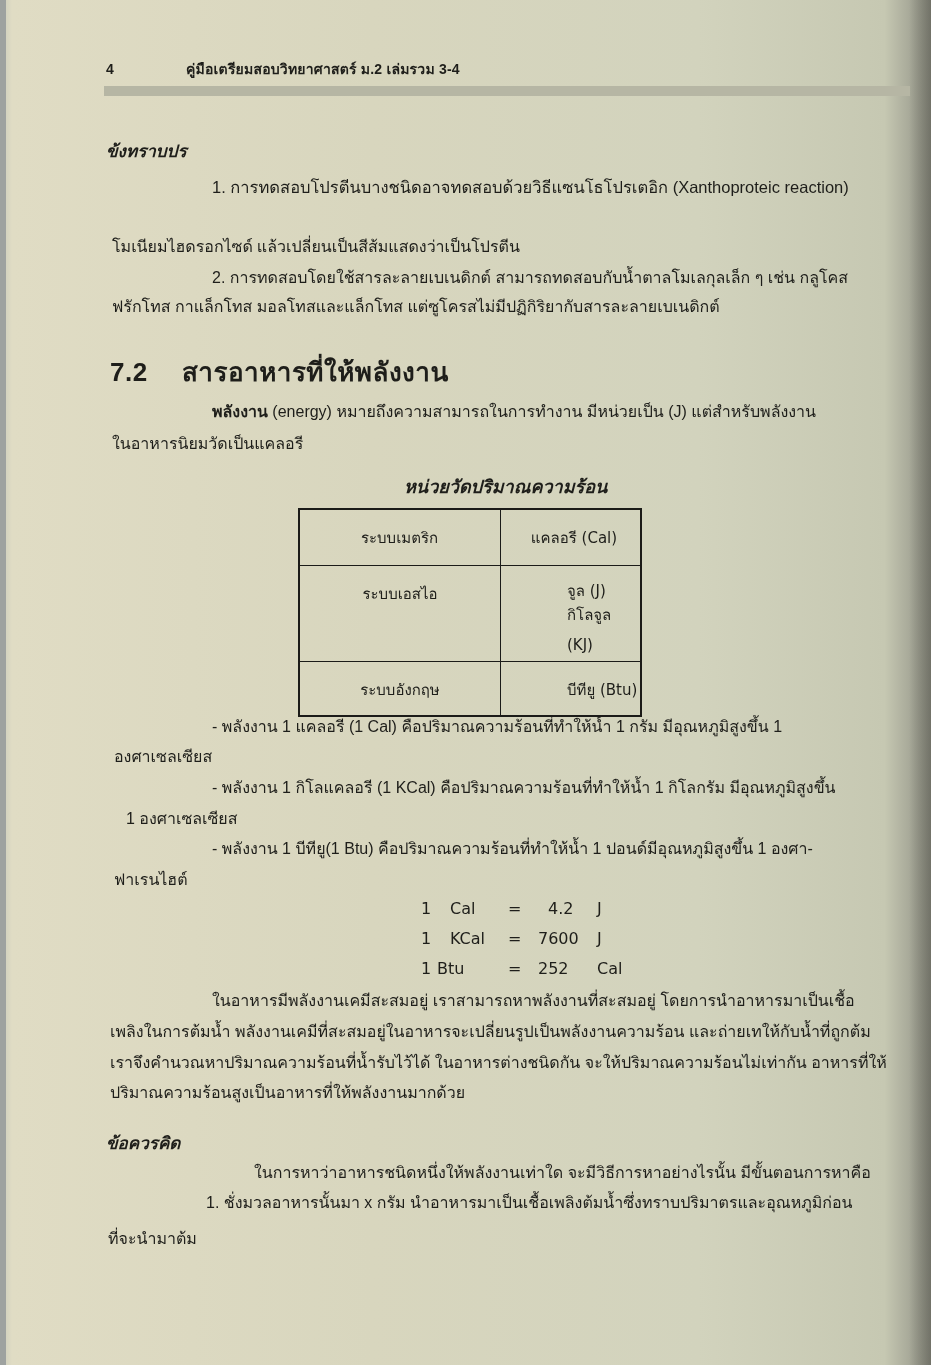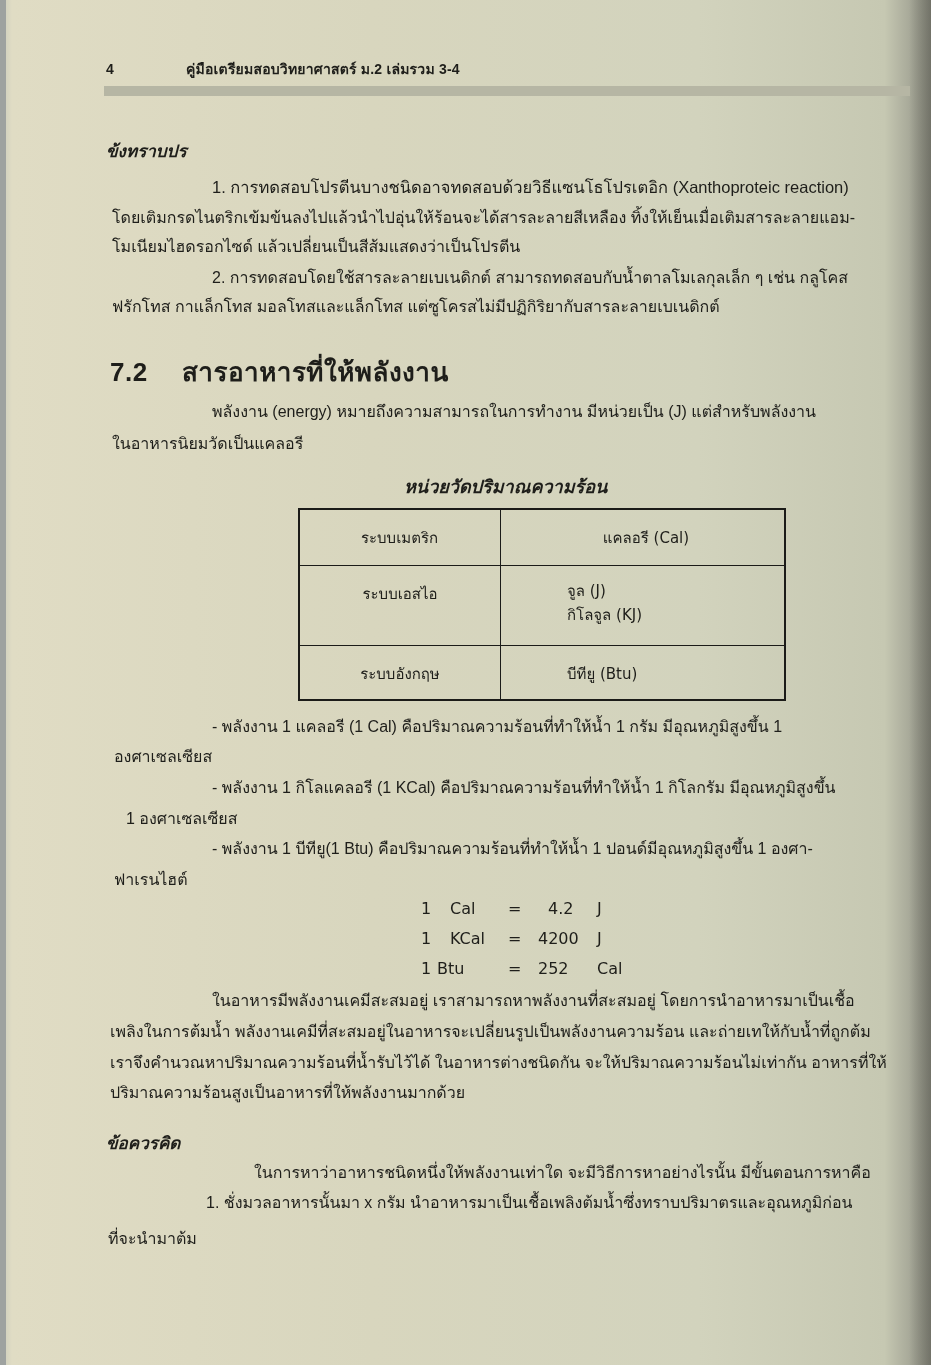--- a/index.html
+++ b/index.html
@@ -13,24 +13,24 @@
     .page { position: absolute; left: 0; top: 0; width: 931px; height: 1365px; }
     .left-edge { position: absolute; left: 0; top: 0; width: 6px; height: 1365px; background: #9ea2a0; }
     .right-edge { position: absolute; right: 0; top: 0; width: 22px; height: 1365px; background: linear-gradient(90deg, rgba(0,0,0,0), rgba(60,60,50,0.35)); }
     .header { position: absolute; left: 106px; top: 58px; font-size: 14px; font-weight: bold; letter-spacing: 0.2px; }
     .header .pg { display: inline-block; width: 80px; }
     .header-rule { position: absolute; left: 104px; top: 86px; width: 806px; height: 10px; background: #b6b6a4; }
     .abs { position: absolute; white-space: nowrap; font-size: 16px; }
     .subhead { font-style: italic; font-weight: bold; font-size: 17px; font-family: "Liberation Serif", "DejaVu Serif", serif; }
     .section-title { font-size: 26px; font-weight: bold; letter-spacing: 0.5px; }
     .section-title .num { display: inline-block; width: 72px; }
-    .bold { font-weight: normal; }
+    .bold { font-weight: bold; }
     .caption { font-style: italic; font-weight: bold; font-size: 18px; font-family: "Liberation Serif", "DejaVu Serif", serif; }
     table.units {
-      position: absolute; left: 298px; top: 508px; width: 488px; border-collapse: collapse;
+      position: absolute; left: 298px; top: 508px; width: 344px; border-collapse: collapse;
       border: 2px solid #1b1b18; font-family: "DejaVu Sans", sans-serif; font-size: 15px;
     }
     table.units td { border: 1.5px solid #1b1b18; vertical-align: top; }
     table.units td.sys { width: 198px; text-align: center; padding-top: 16px; }
     table.units td.unit { padding-top: 16px; padding-left: 66px; }
     table.units tr.r1 td { height: 38px; text-align: center; padding-left: 0; }
     table.units tr.r1 td.unit { text-align: center; padding-left: 8px; }
     table.units tr.r2 td { height: 62px; }
     table.units tr.r2 .line { display: block; line-height: 30px; margin-top: -6px; }
     table.units tr.r3 td { height: 36px; }
@@ -44,22 +44,21 @@
   <div class="left-edge"></div>
   <div class="right-edge"></div>
 
   <div class="header">
     <span class="pg">4</span><span>คู่มือเตรียมสอบวิทยาศาสตร์ ม.2 เล่มรวม 3-4</span>
   </div>
   <div class="header-rule"></div>
 
   <div class="abs subhead" style="left:106px; top:137px;">ข้งทราบปร</div>
   <div class="abs" style="left:212px; top:174px; font-size:16.5px;">1. การทดสอบโปรตีนบางชนิดอาจทดสอบด้วยวิธีแซนโธโปรเตอิก (Xanthoproteic  reaction)</div>
-  <div class="abs" style="left:112px; top:205px;">โดยเติมกรดไนตริกเข้มข้นลงไปแล้วนำไปอุ่นให้ร้อนจะได้สารละลายสีเหลือง     ทิ้งให้เย็นเมื่อเติมสารละลายแอม-</div>
-  <div class="abs" style="left:112px; top:234px;">โมเนียมไฮดรอกไซด์ แล้วเปลี่ยนเป็นสีส้มแสดงว่าเป็นโปรตีน</div>
+  <div class="abs" style="left:112px; top:234px;font-family:Liberation Serif, serif;">โมเนียมไฮดรอกไซด์ แล้วเปลี่ยนเป็นสีส้มแสดงว่าเป็นโปรตีน</div>
   <div class="abs" style="left:212px; top:265px;">2. การทดสอบโดยใช้สารละลายเบเนดิกต์ สามารถทดสอบกับน้ำตาลโมเลกุลเล็ก ๆ เช่น กลูโคส</div>
   <div class="abs" style="left:112px; top:294px;">ฟรักโทส กาแล็กโทส มอลโทสและแล็กโทส แต่ซูโครสไม่มีปฏิกิริยากับสารละลายเบเนดิกต์</div>
 
   <div class="abs section-title" style="left:110px; top:351px;">
     <span class="num">7.2</span><span>สารอาหารที่ให้พลังงาน</span>
   </div>
   <div class="abs" style="left:212px; top:399px;">
     <span class="bold">พลังงาน</span><span> (energy)   หมายถึงความสามารถในการทำงาน มีหน่วยเป็น (J)   แต่สำหรับพลังงาน</span>
   </div>
   <div class="abs" style="left:112px; top:431px;">ในอาหารนิยมวัดเป็นแคลอรี</div>
@@ -97,21 +96,21 @@
       <span style="left:421px; top:899px;">1</span>
       <span style="left:450px; top:899px;">Cal</span>
       <span style="left:508px; top:899px;">=</span>
       <span style="left:548px; top:899px;">4.2</span>
       <span style="left:597px; top:899px;">J</span>
     </div>
     <div>
       <span style="left:421px; top:929px;">1</span>
       <span style="left:450px; top:929px;">KCal</span>
       <span style="left:508px; top:929px;">=</span>
-      <span style="left:538px; top:929px;">4200</span>
+      <span style="left:538px; top:929px;">7600</span>
       <span style="left:597px; top:929px;">J</span>
     </div>
     <div>
       <span style="left:421px; top:959px;">1</span>
       <span style="left:437px; top:959px;">Btu</span>
       <span style="left:508px; top:959px;">=</span>
       <span style="left:538px; top:959px;">252</span>
       <span style="left:597px; top:959px;">Cal</span>
     </div>
   </div>

